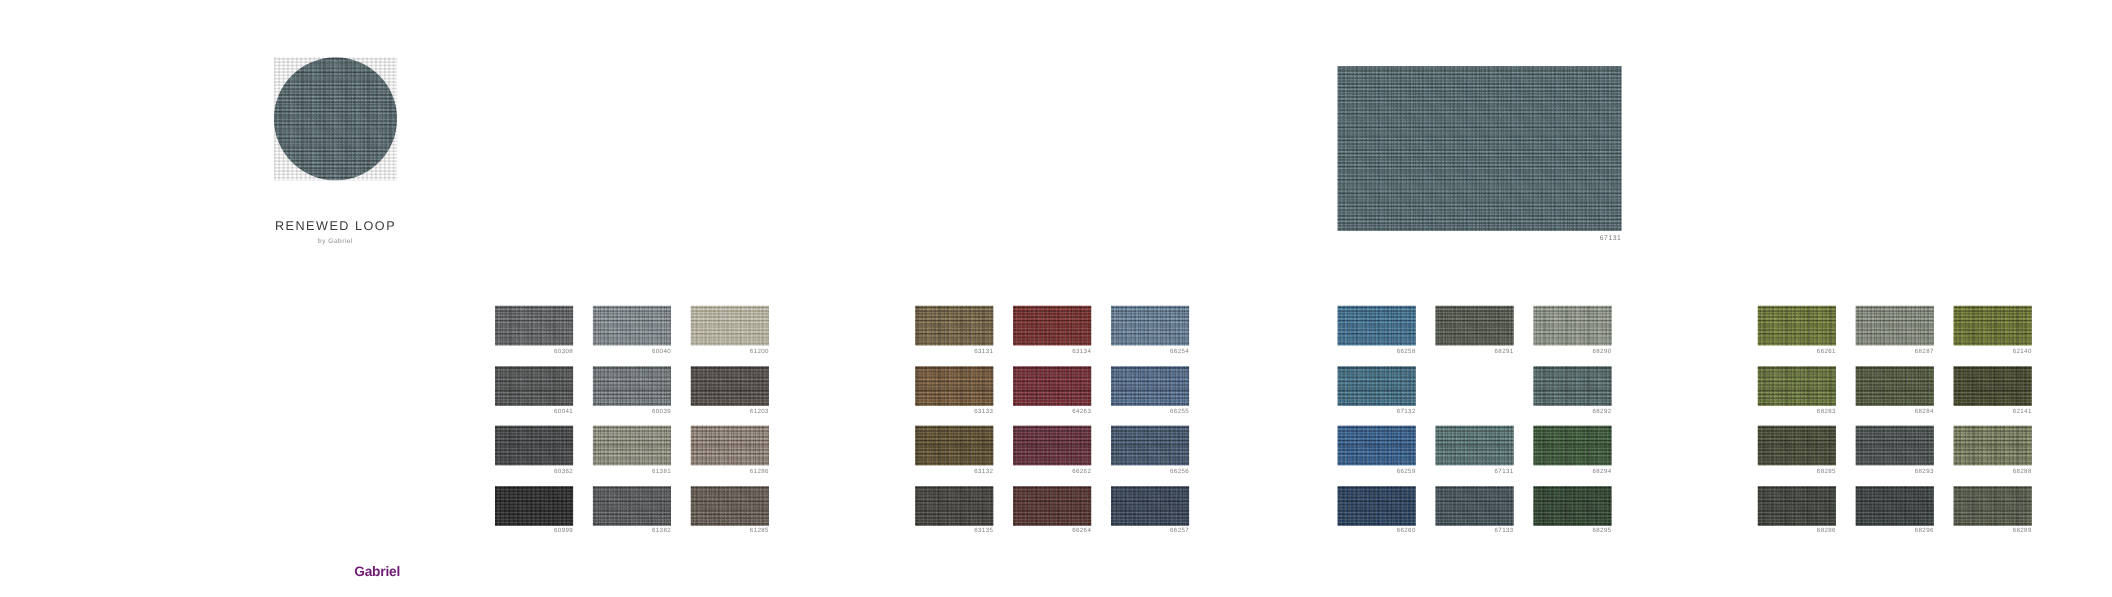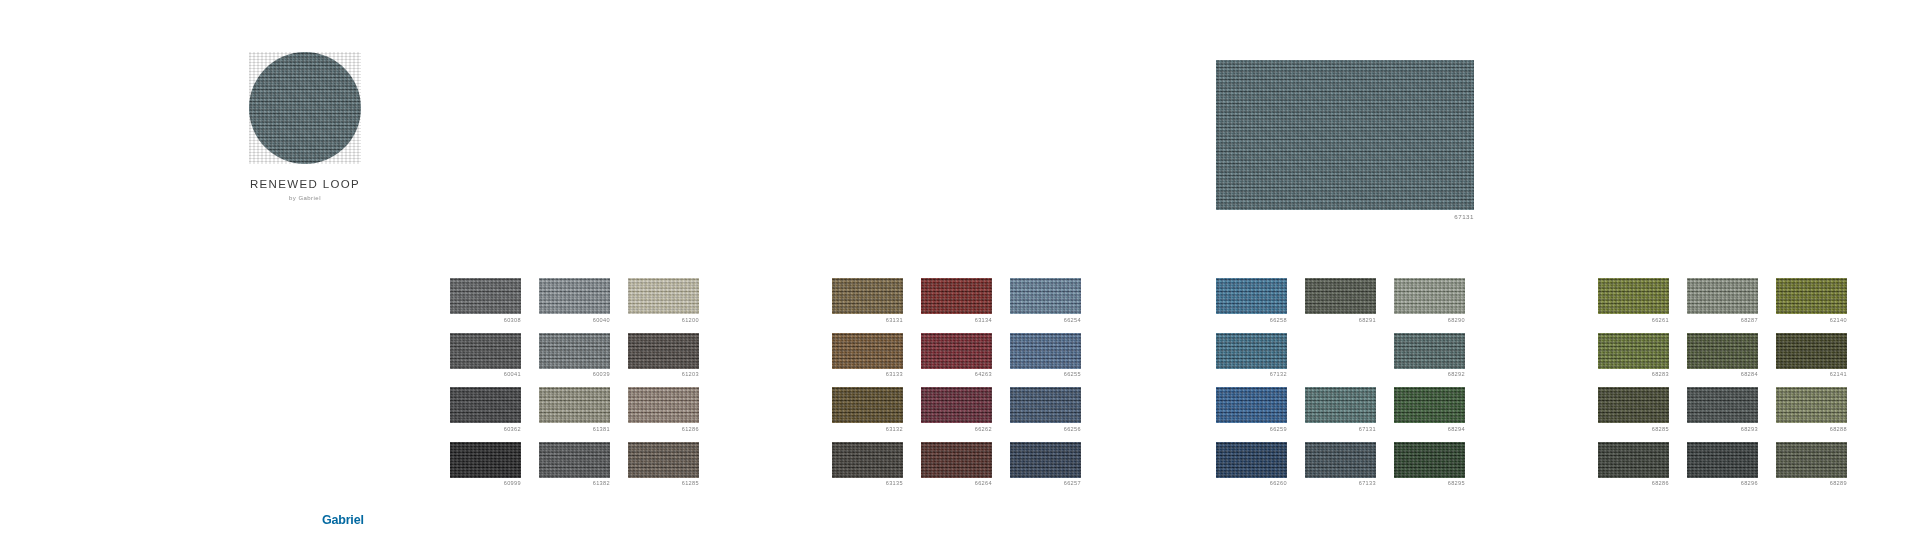--- a/index.html
+++ b/index.html
@@ -59,21 +59,21 @@
     width: 230px;
     text-align: center;
   }
   #hero-swatch {
     width: 112px;
     height: 112px;
     border-radius: 50%;
     margin: 0 auto;
   }
   #brand-title {
-    margin-top: 14px;
+    margin-top: 36px;
     font-size: 11.5px;
     letter-spacing: 1.35px;
     color: #3b3b3b;
     font-weight: 400;
   }
   #brand-subtitle {
     margin-top: 5px;
     font-size: 6px;
     letter-spacing: .45px;
     color: #8d8d8d;
@@ -131,21 +131,21 @@
   }
 
   
   #brand-logo {
     position: absolute;
     left: 322px;
     top: 513px;
     font-size: 12.5px;
     font-weight: bold;
     letter-spacing: -0.2px;
-    color: #0369a1;
+    color: #701a75;
   }
 </style>
 </head>
 <body>
 
 <div id="hero-block">
   <div id="hero-swatch" class="weave" style="--c: #4e6166;"></div>
   <div id="brand-title">RENEWED LOOP</div>
   <div id="brand-subtitle">by Gabriel</div>
 </div>

